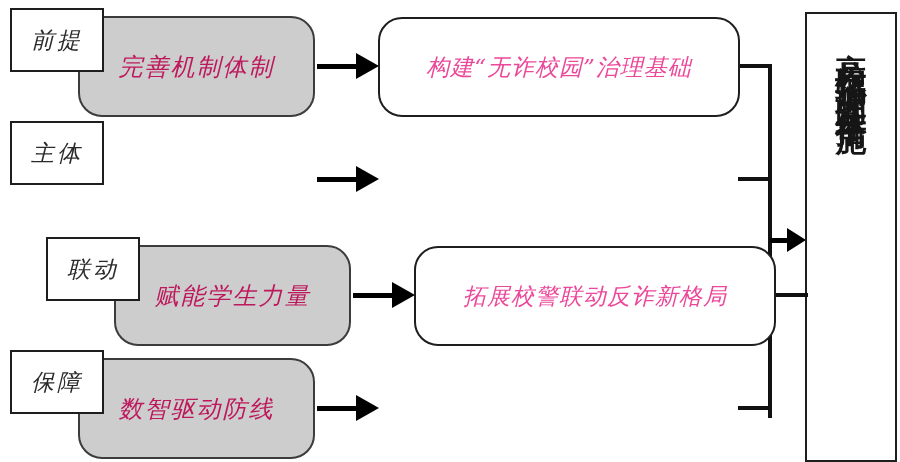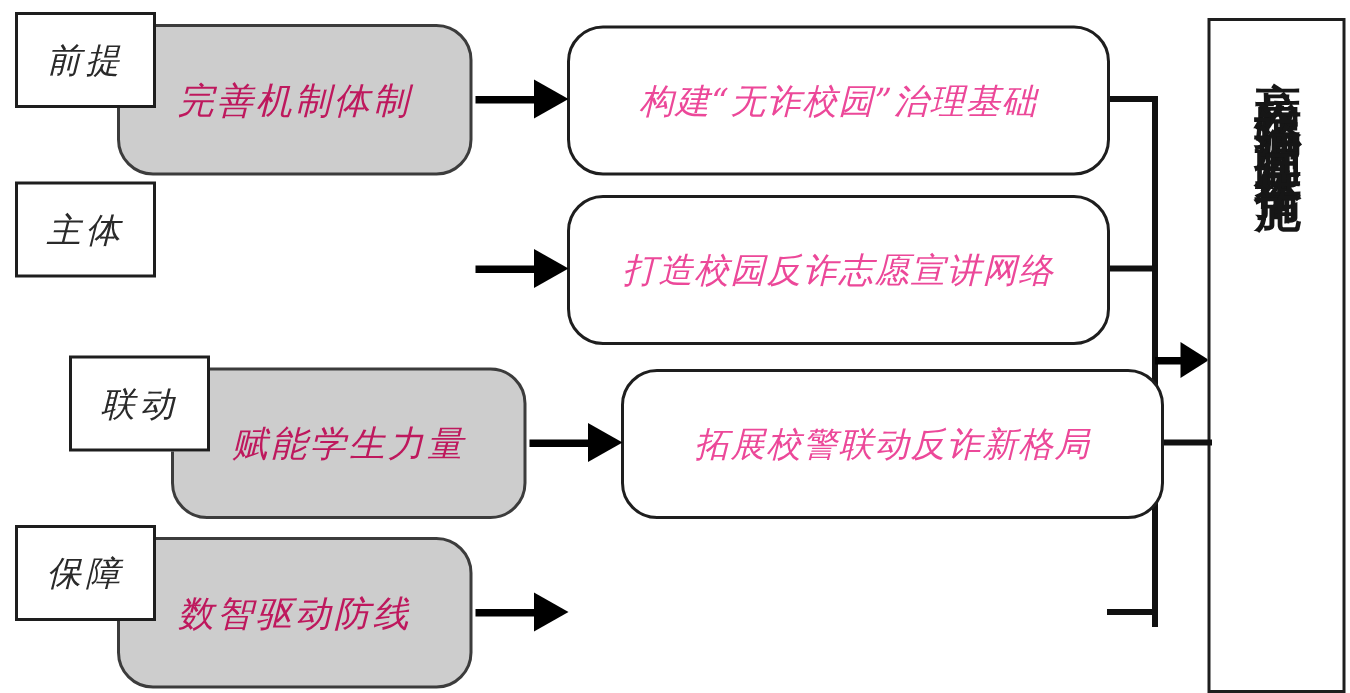--- a/index.html
+++ b/index.html
@@ -88,23 +88,20 @@
     </div>
     <div class="stub"></div>
   </div>
 
   <div class="row row2">
     <div class="tag-box">
       <span>主体</span>
     </div>
     <div class="mid-arrow-shaft"></div>
     <div class="mid-arrow-head"></div>
-    <div class="outcome-box">
-      <span>打造校园反诈志愿宣讲网络</span>
-    </div>
     <div class="stub"></div>
   </div>
 
   <div class="row row3">
     <div class="tag-box">
       <span>联动</span>
     </div>
     <div class="strategy-box">
       <span>赋能学生力量</span>
     </div>

